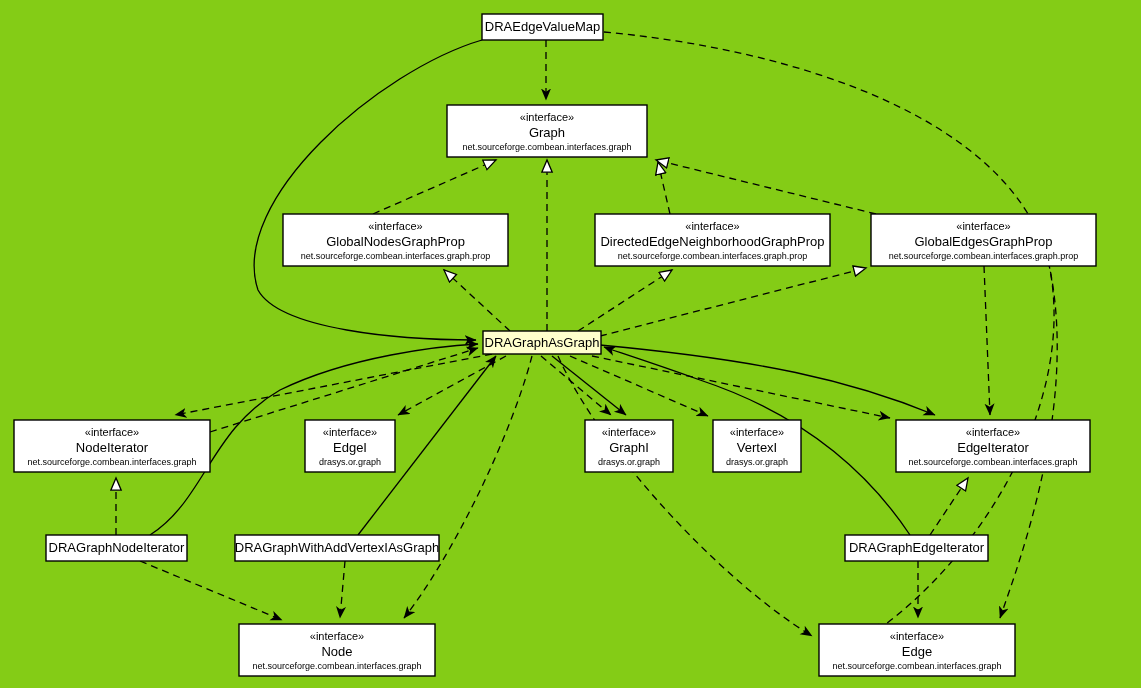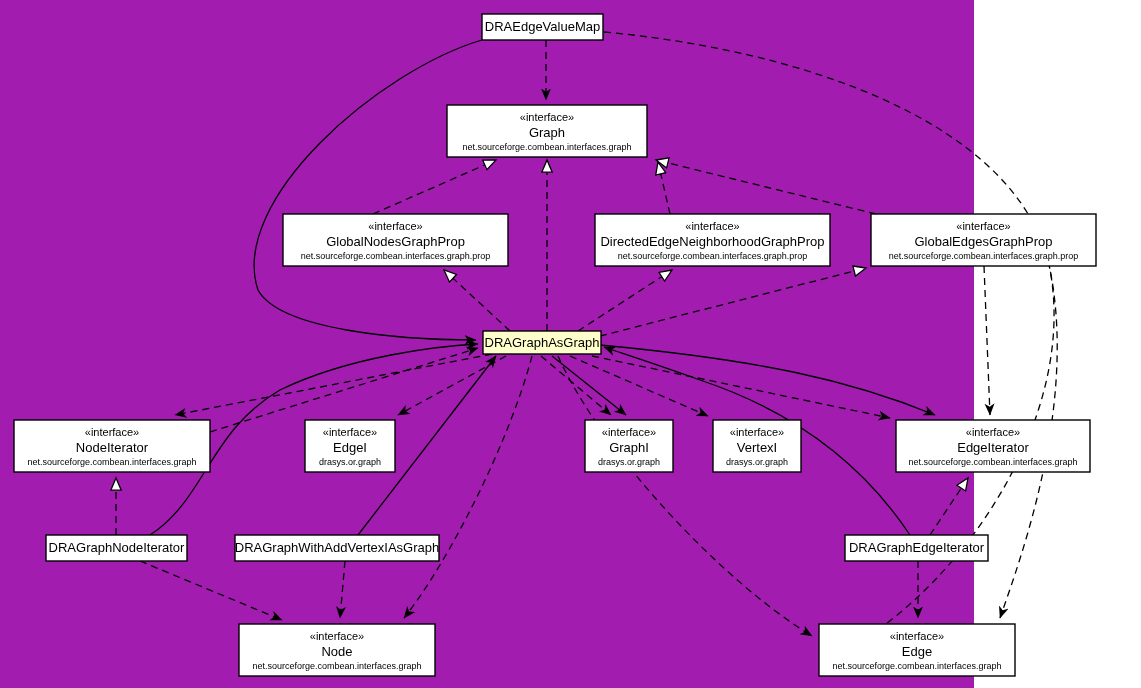--- a/index.html
+++ b/index.html
@@ -8,23 +8,23 @@
     background: #ffffff;
   }
   body {
     width: 1141px;
     height: 688px;
     font-family: "Liberation Sans", sans-serif;
     overflow: hidden;
   }
   #diagram-root {
     position: relative;
-    width: 974px;
+    width: 1141px;
     height: 688px;
-    background: #a21caf;
+    background: #84cc16;
   }
   svg#uml {
     display: block;
     width: 1141px;
     height: 688px;
   }
   .cls-box {
     fill: #ffffff;
     stroke: #000000;
     stroke-width: 1.4;

